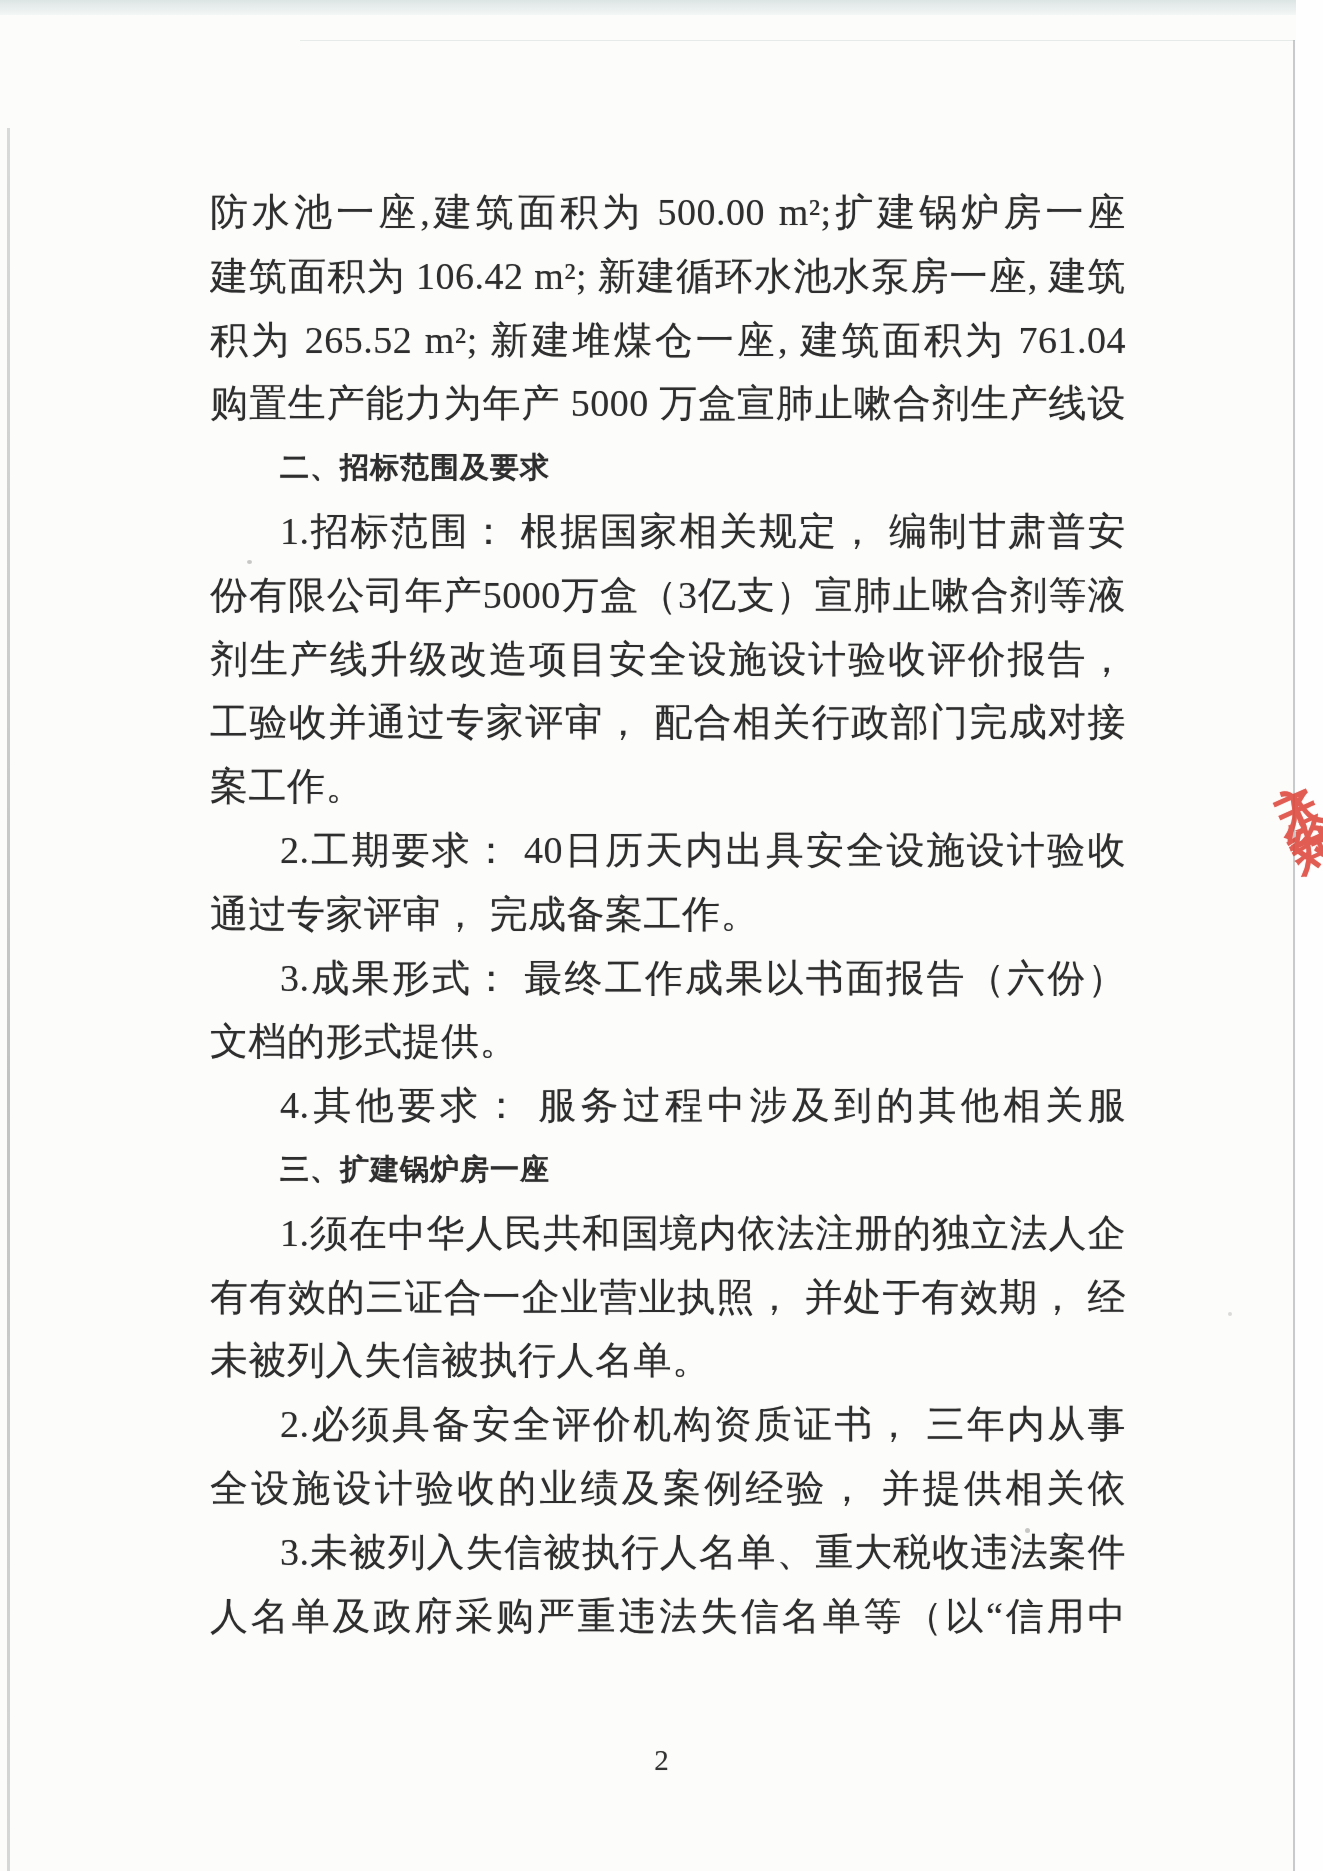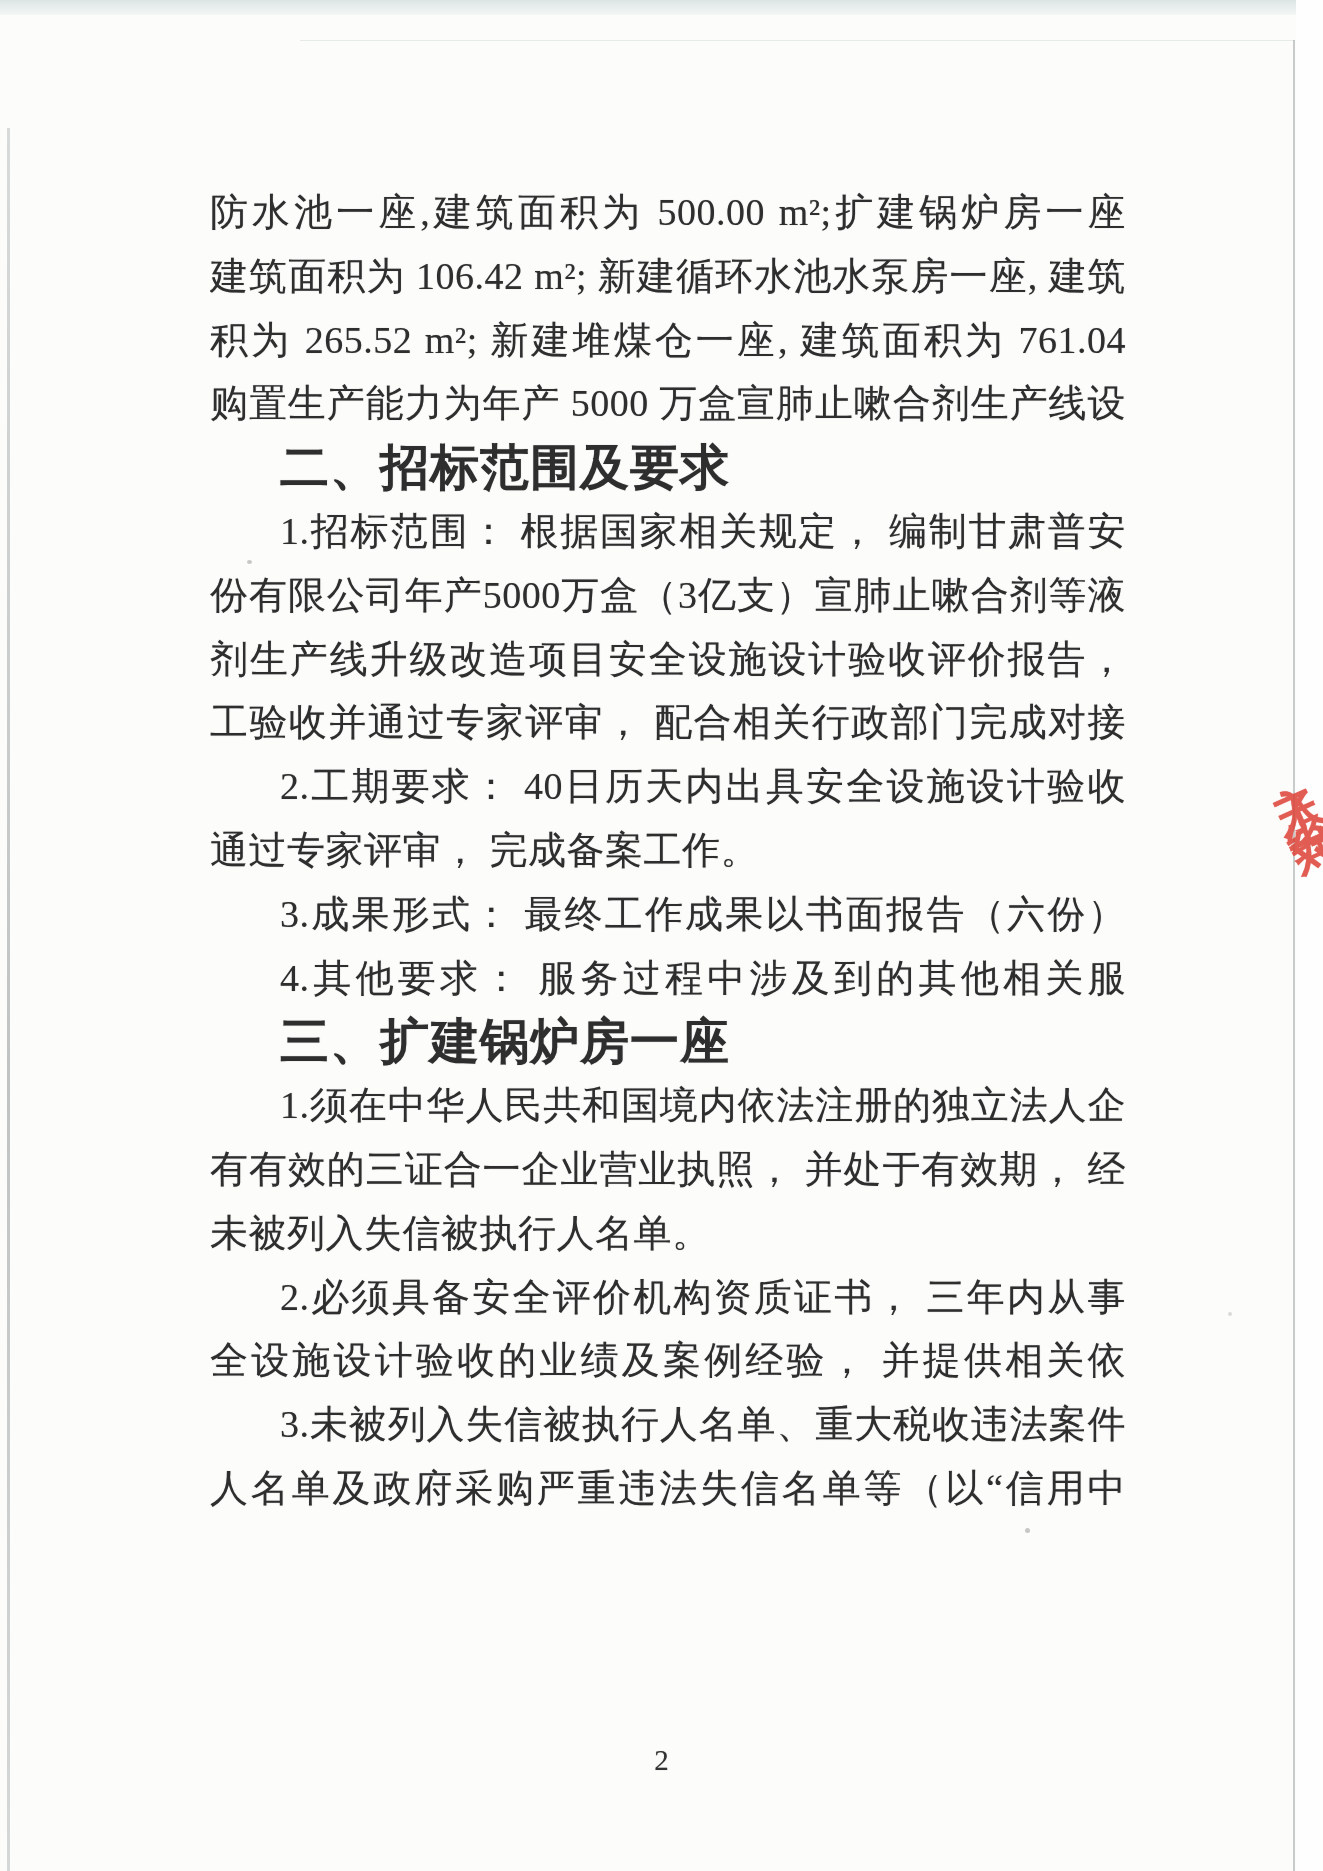--- a/index.html
+++ b/index.html
@@ -28,21 +28,21 @@
     font-size:38px; height:63.8px; line-height:63.8px;
     text-align:justify; letter-spacing:.5px;
     text-shadow:0 0 1px rgba(20,20,20,.35);
     overflow:hidden; white-space:normal;
   }
   .fill   { text-align-last:justify; }
   .short  { text-align-last:left; }
   .indent { padding-left:70px; }
   .heading {
     font-family:"Liberation Sans","DejaVu Sans",sans-serif;
-    font-weight:bold; font-size:49px; letter-spacing:1px;
+    font-weight:bold; font-size:29px; letter-spacing:1px;
     padding-left:70px; text-align:left; text-align-last:left;
   }
 
   .page-number {
     position:absolute; left:0; right:0; top:1744px; text-align:center;
     font-size:29px; color:#333; text-shadow:0 0 1px rgba(20,20,20,.3);
   }
 
   
   .stamp {
@@ -68,23 +68,25 @@
   <div class="textblock">
     <div class="line fill">防水池一座,建筑面积为 500.00 m²;扩建锅炉房一座(30T/h),</div>
     <div class="line fill">建筑面积为 106.42 m²; 新建循环水池水泵房一座, 建筑面</div>
     <div class="line fill">积为 265.52 m²; 新建堆煤仓一座, 建筑面积为 761.04 m²。</div>
     <div class="line fill">购置生产能力为年产 5000 万盒宣肺止嗽合剂生产线设备及</div>
     <div class="line heading">二、招标范围及要求</div>
     <div class="line indent fill">1.招标范围： 根据国家相关规定， 编制甘肃普安制药股</div>
     <div class="line fill">份有限公司年产5000万盒（3亿支）宣肺止嗽合剂等液体制</div>
     <div class="line fill">剂生产线升级改造项目安全设施设计验收评价报告，组织竣</div>
     <div class="line fill">工验收并通过专家评审， 配合相关行政部门完成对接报审备</div>
+    <div class="line short">案工作。</div>
     <div class="line indent fill">2.工期要求： 40日历天内出具安全设施设计验收报告，</div>
     <div class="line short">通过专家评审， 完成备案工作。</div>
     <div class="line indent fill">3.成果形式： 最终工作成果以书面报告（六份）和电子</div>
+    <div class="line short">文档的形式提供。</div>
     <div class="line indent fill">4.其他要求： 服务过程中涉及到的其他相关服务。</div>
     <div class="line heading">三、扩建锅炉房一座</div>
     <div class="line indent fill">1.须在中华人民共和国境内依法注册的独立法人企业，</div>
     <div class="line fill">有有效的三证合一企业营业执照， 并处于有效期， 经营范围</div>
     <div class="line short">未被列入失信被执行人名单。</div>
     <div class="line indent fill">2.必须具备安全评价机构资质证书， 三年内从事项目安</div>
     <div class="line fill">全设施设计验收的业绩及案例经验， 并提供相关依据。</div>
     <div class="line indent fill">3.未被列入失信被执行人名单、重大税收违法案件当事</div>
     <div class="line fill">人名单及政府采购严重违法失信名单等（以“信用中国”“中</div>
   </div>

